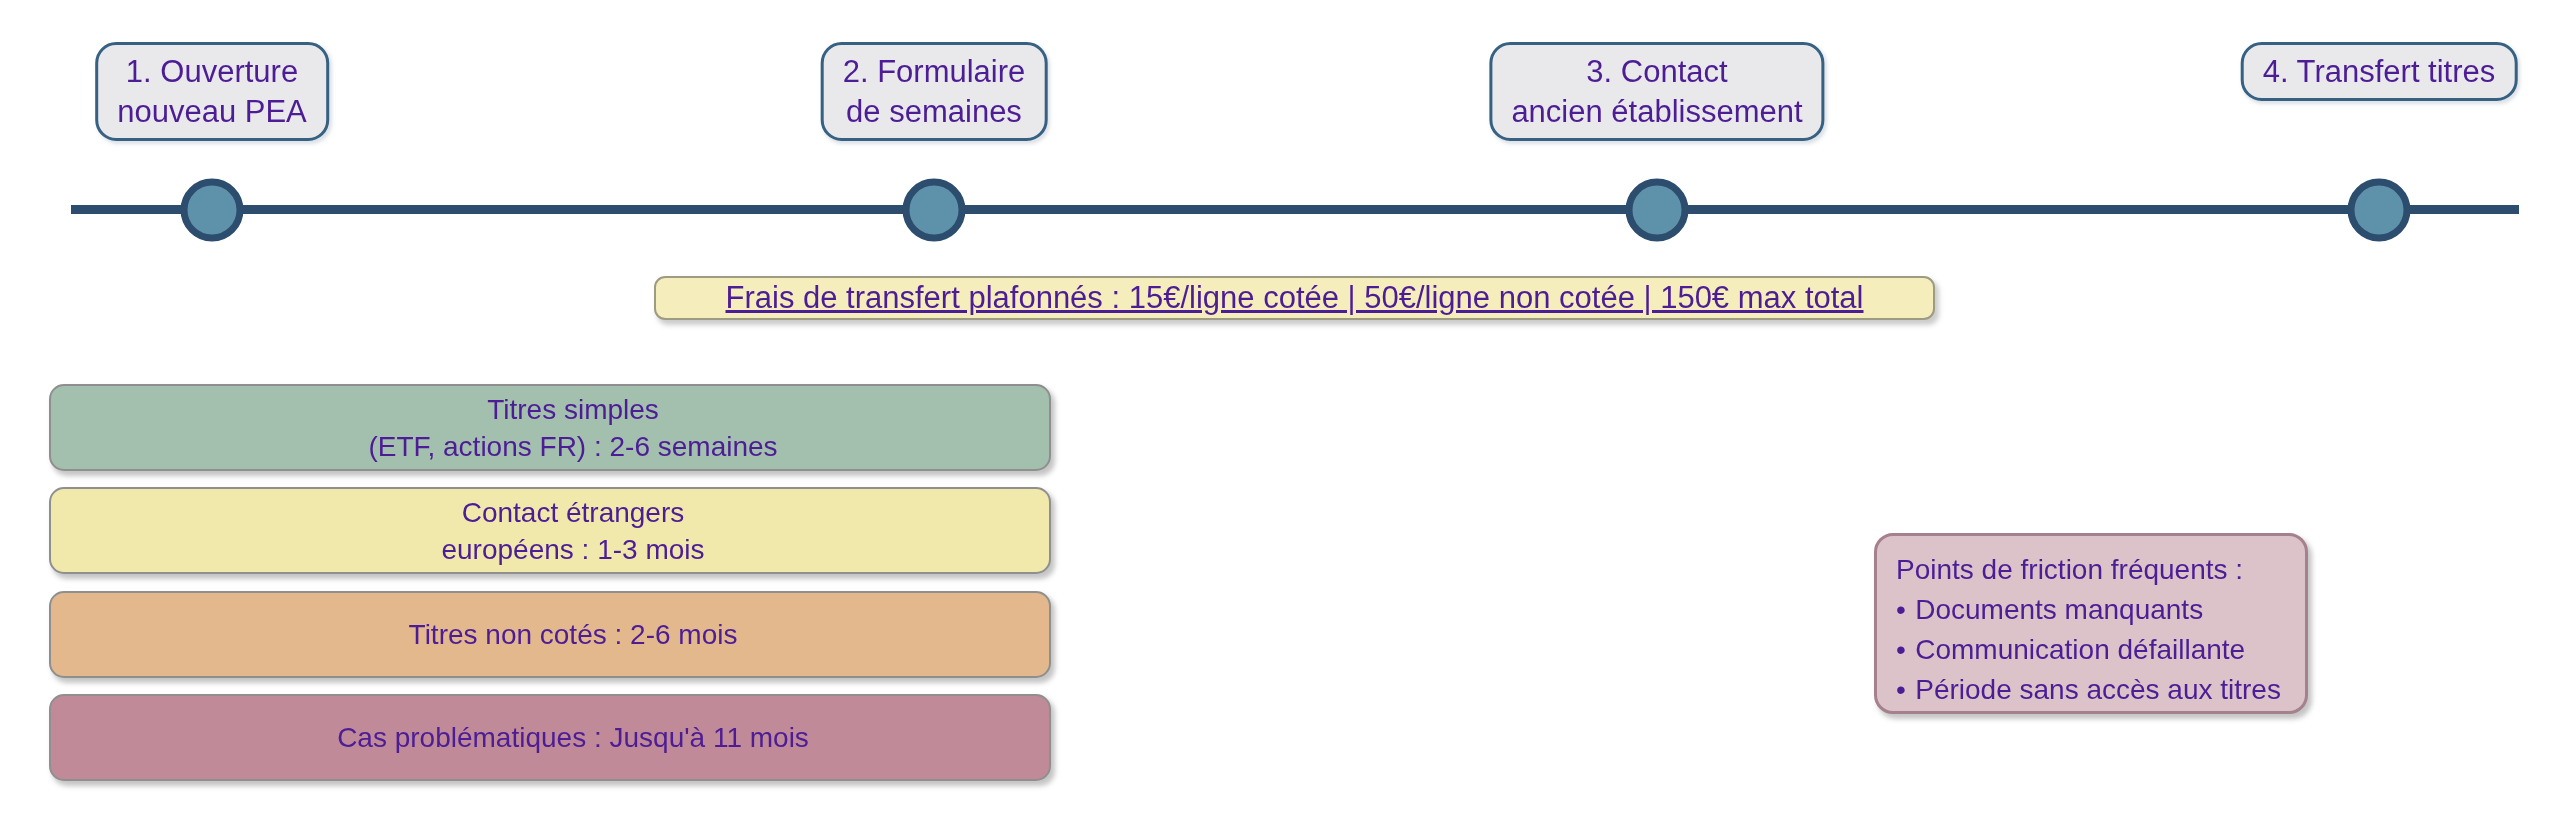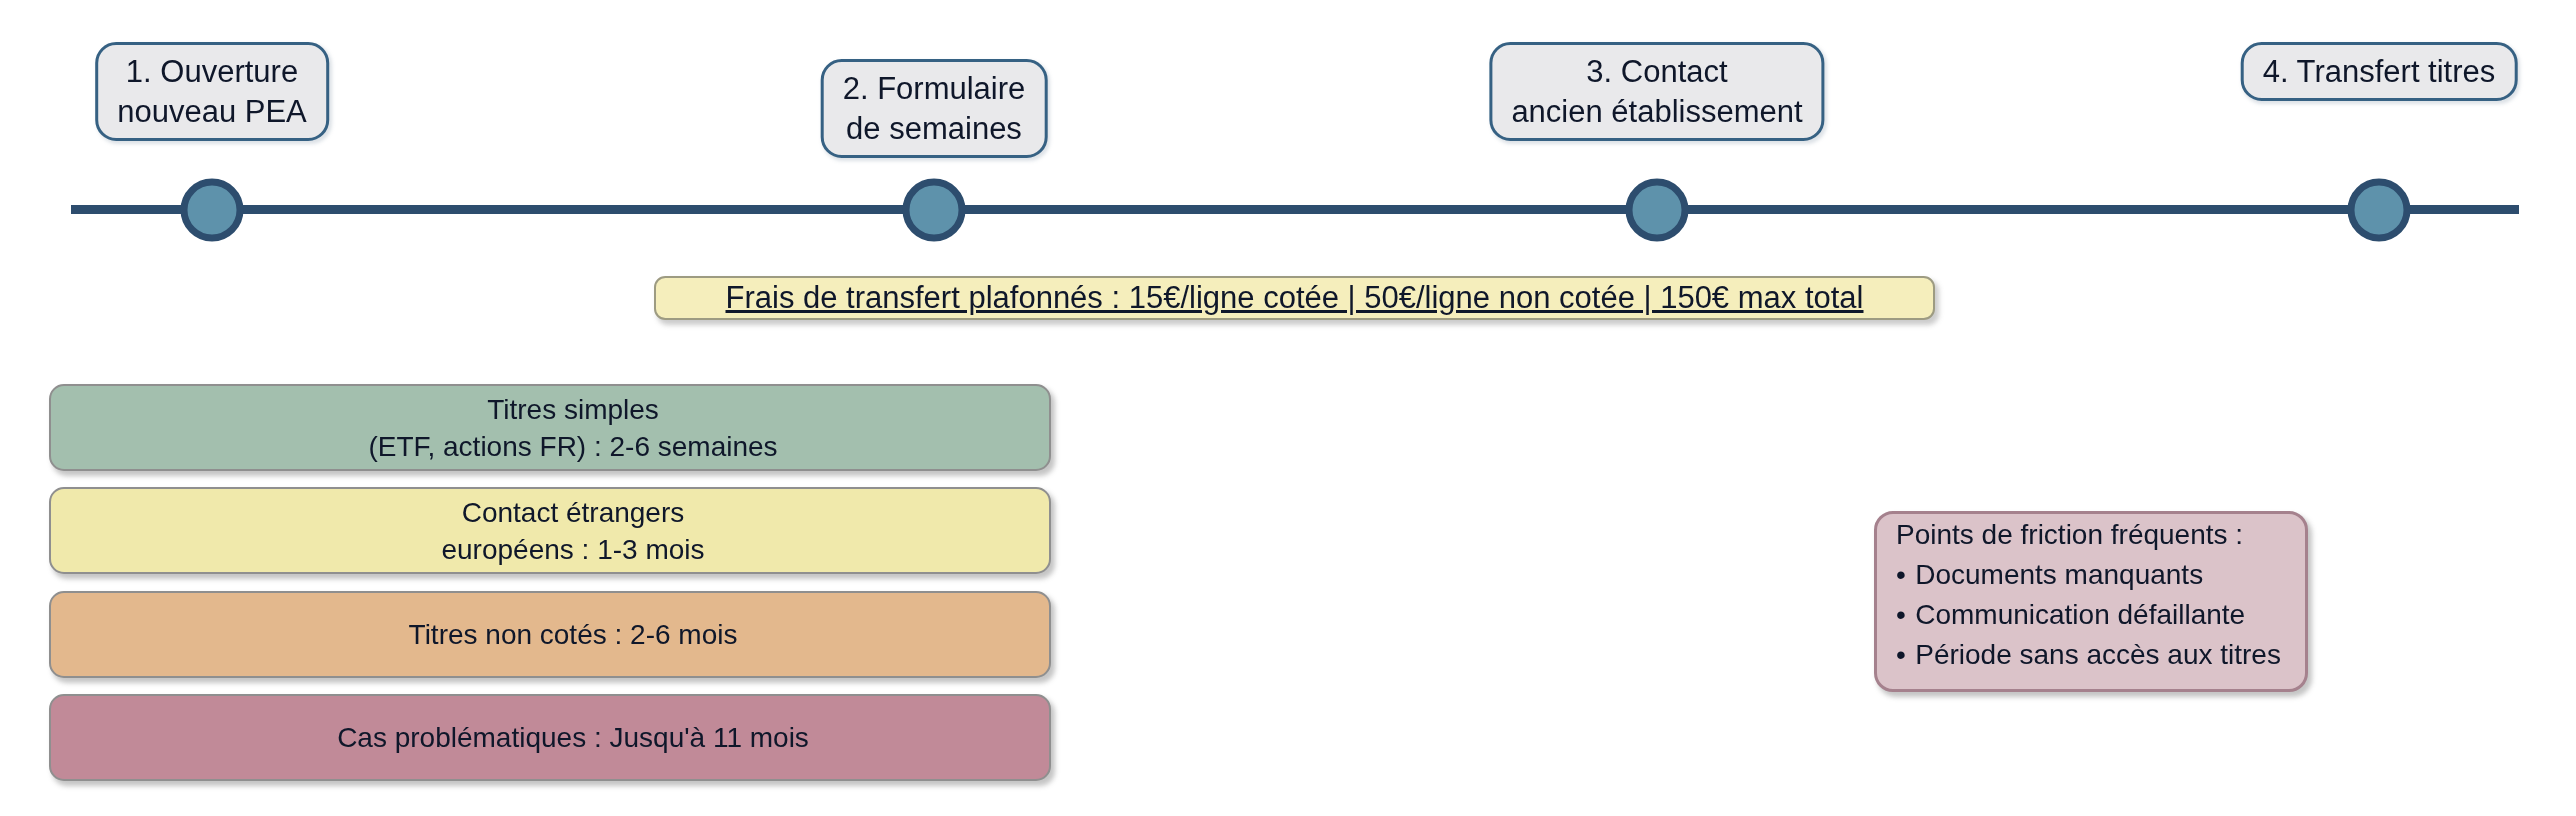--- a/index.html
+++ b/index.html
@@ -6,21 +6,21 @@
     margin: 0;
     padding: 0;
     background: #ffffff;
   }
   #canvas {
     position: relative;
     width: 2576px;
     height: 817px;
     background: #ffffff;
     font-family: "Liberation Sans", sans-serif;
-    color: #0f172a;
+    color: #4c1d95;
     overflow: hidden;
   }
 
   
   .timeline-line {
     position: absolute;
     left: 71px;
     top: 205px;
     width: 2448px;
     height: 9.4px;
@@ -92,27 +92,27 @@
     font-size: 28px;
     line-height: 37px;
     box-shadow: 3.8px 4.7px 5.6px rgba(110,110,110,0.4);
     padding-left: 46px;
   }
 
   
   .friction-panel {
     position: absolute;
     left: 1874px;
-    top: 511px;
+    top: 533px;
     width: 434px;
     height: 181px;
     box-sizing: border-box;
     border: 3.8px solid #a5818d;
     border-radius: 19px;
-    padding: 1px 19px;
+    padding: 14px 19px;
     font-size: 28px;
     line-height: 40px;
     box-shadow: 3.8px 4.7px 5.6px rgba(110,110,110,0.4);
   }
   .friction-row {
     display: flex;
     align-items: baseline;
     white-space: nowrap;
   }
   .friction-bullet {
@@ -125,21 +125,21 @@
 <div id="canvas">
 
   <div class="timeline-line"></div>
 
   <div>
       <div class="step-box" style="left: 212px; background: rgb(233, 233, 235); border-color: rgb(54, 97, 131);">
         <div class="">1. Ouverture</div>
         <div class="">nouveau PEA</div>
       </div>
       <div class="timeline-node" style="left: 212px; background: rgb(94, 146, 171); border-color: rgb(45, 77, 110);"></div>
-      <div class="step-box" style="left: 934px; background: rgb(233, 233, 235); border-color: rgb(54, 97, 131); margin-top: 17px;">
+      <div class="step-box" style="left: 934px; background: rgb(233, 233, 235); border-color: rgb(54, 97, 131);">
         <div class="">2. Formulaire</div>
         <div class="">de semaines</div>
       </div>
       <div class="timeline-node" style="left: 934px; background: rgb(94, 146, 171); border-color: rgb(45, 77, 110);"></div>
       <div class="step-box" style="left: 1657px; background: rgb(233, 233, 235); border-color: rgb(54, 97, 131);">
         <div class="">3. Contact</div>
         <div class="">ancien établissement</div>
       </div>
       <div class="timeline-node" style="left: 1657px; background: rgb(94, 146, 171); border-color: rgb(45, 77, 110);"></div>
       <div class="step-box" style="left: 2379px; background: rgb(233, 233, 235); border-color: rgb(54, 97, 131);">

